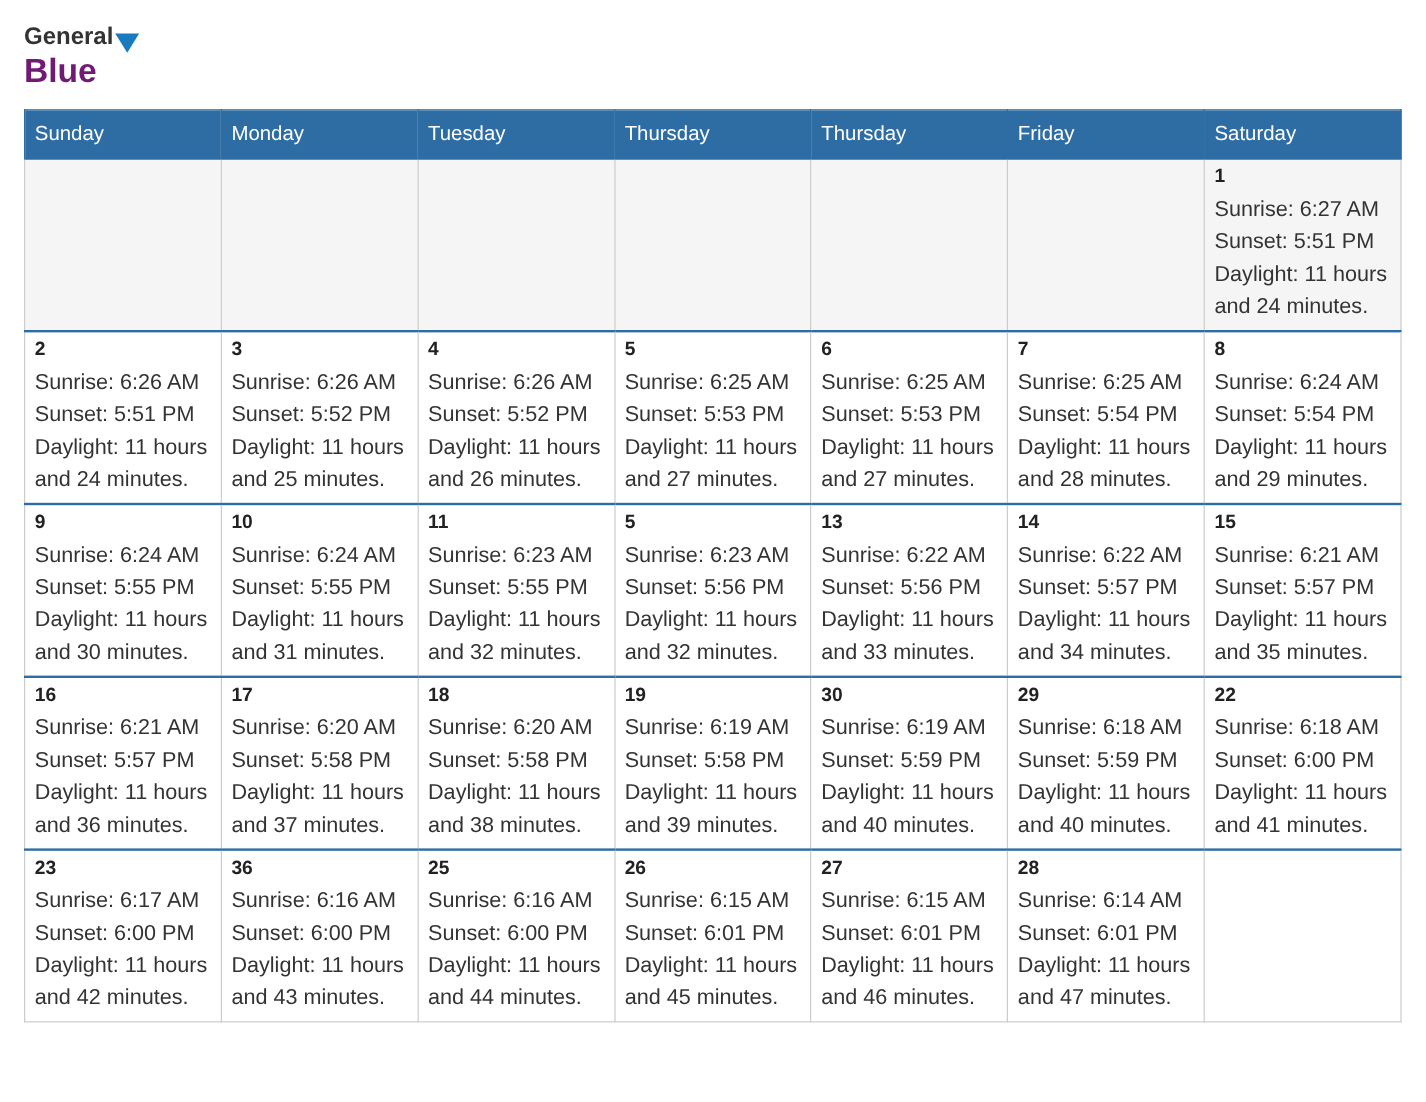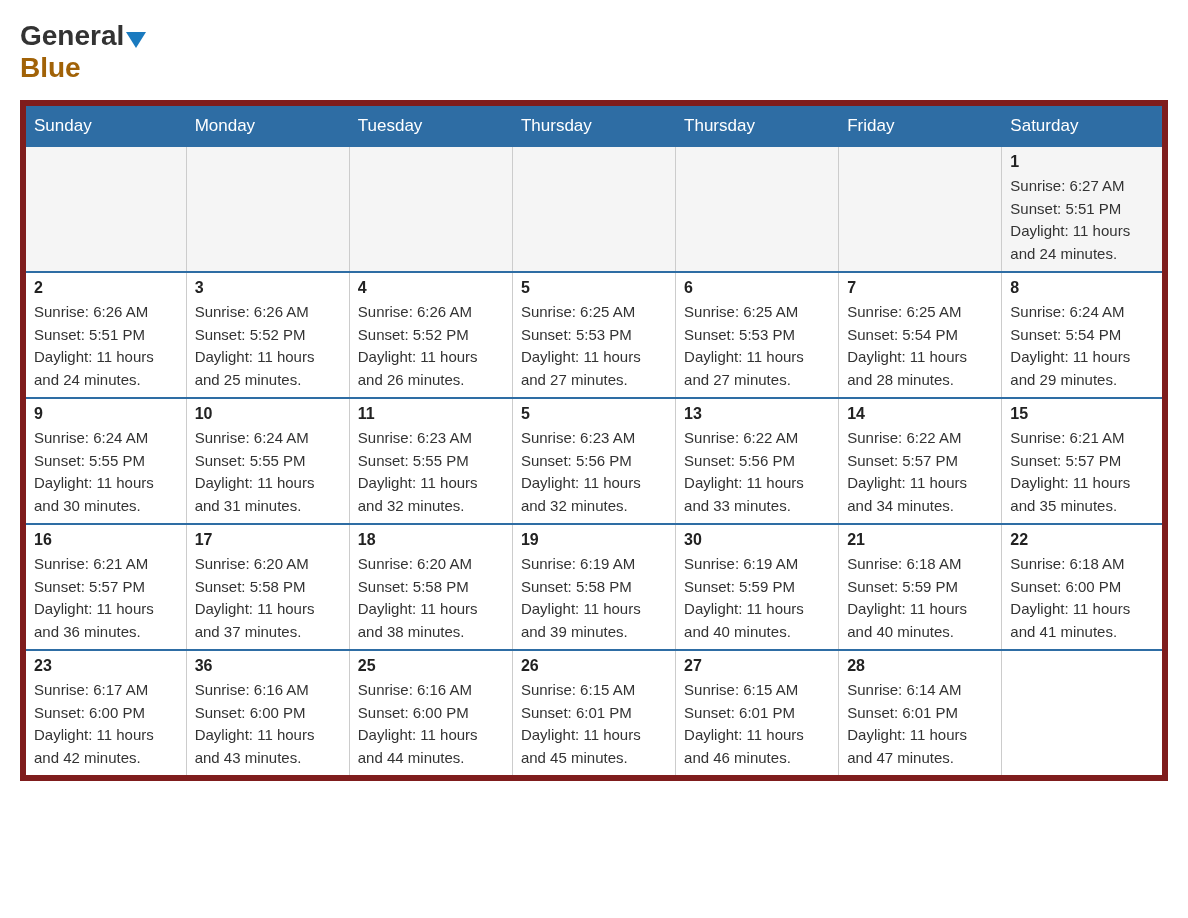--- a/index.html
+++ b/index.html
@@ -17,57 +17,57 @@
       margin-bottom: 16px;
     }
     .logo {
       display: flex;
       flex-direction: column;
       align-items: flex-start;
     }
     .logo-text {
       display: flex;
       align-items: center;
-      font-size: 28px;
+      font-size: 20px;
       font-weight: bold;
       color: #333;
     }
     .logo-general { color: #333; }
     .logo-triangle {
       display: inline-block;
       width: 0;
       height: 0;
       border-left: 10px solid transparent;
       border-right: 10px solid transparent;
       border-top: 16px solid #1a7abf;
       margin: 0 2px;
       position: relative;
       top: 4px;
     }
     .logo-blue {
-      color: #a16207;
+      color: #701a75;
       font-size: 28px;
       font-weight: bold;
     }
     .title-section {
       text-align: right;
     }
     .calendar-title {
       font-size: 52px;
       font-weight: bold;
       color: #222;
     }
     .calendar-subtitle {
       font-size: 20px;
       color: #444;
     }
     .calendar {
       width: 100%;
       border-collapse: collapse;
-      border: 6px solid #7f1d1d;
+      border: 1px solid #7f1d1d;
     }
     .calendar th {
       background: #2e6da4;
       color: #fff;
       padding: 10px 8px;
       text-align: left;
       font-size: 17px;
       font-weight: normal;
       border: 1px solid #2e6da4;
     }
@@ -85,21 +85,21 @@
       background: #f5f5f5;
     }
     .day-number {
       font-size: 16px;
       font-weight: bold;
       color: #222;
       display: block;
       margin-bottom: 4px;
     }
     .day-info {
-      font-size: 15px;
+      font-size: 18px;
       color: #333;
       line-height: 1.5;
     }
     .empty-cell {
       background: #f9f9f9;
     }
     .row-divider td {
       border-top: 2px solid #2e6da4;
     }
   </style>
@@ -222,21 +222,21 @@
         </td>
         <td>
           <span class="day-number">19</span>
           <div class="day-info">Sunrise: 6:19 AM<br>Sunset: 5:58 PM<br>Daylight: 11 hours and 39 minutes.</div>
         </td>
         <td>
           <span class="day-number">30</span>
           <div class="day-info">Sunrise: 6:19 AM<br>Sunset: 5:59 PM<br>Daylight: 11 hours and 40 minutes.</div>
         </td>
         <td>
-          <span class="day-number">21</span>
+          <span class="day-number">29</span>
           <div class="day-info">Sunrise: 6:18 AM<br>Sunset: 5:59 PM<br>Daylight: 11 hours and 40 minutes.</div>
         </td>
         <td>
           <span class="day-number">22</span>
           <div class="day-info">Sunrise: 6:18 AM<br>Sunset: 6:00 PM<br>Daylight: 11 hours and 41 minutes.</div>
         </td>
       </tr>
       <tr class="row-divider">
         <td>
           <span class="day-number">23</span>

